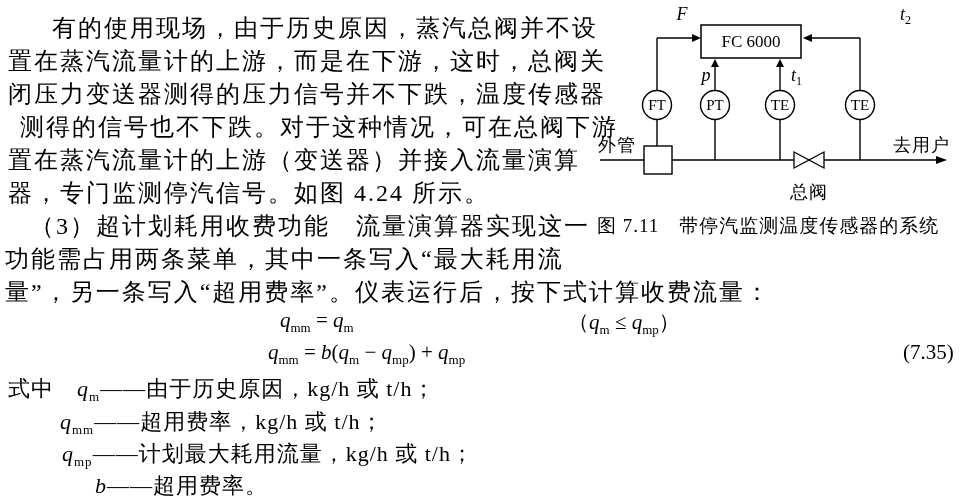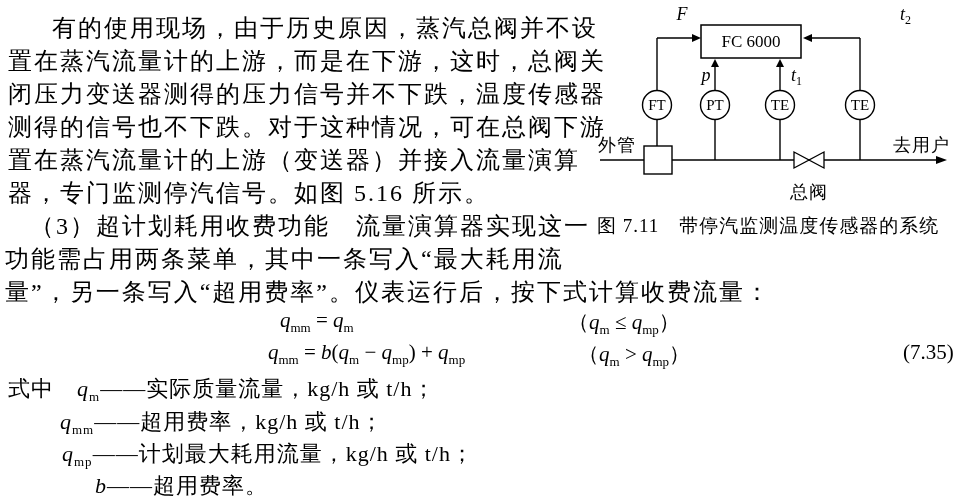--- a/index.html
+++ b/index.html
@@ -24,23 +24,23 @@
   .sv-cn{font-size:18px;letter-spacing:1px}
   .sv-inst{font-size:15px}
   .sv-ctrl{font-size:17px}
 </style>
 </head>
 <body>
 
 <div class="line" style="top:12px;left:52px">有的使用现场，由于历史原因，蒸汽总阀并不设</div>
 <div class="line" style="top:45px;left:8px">置在蒸汽流量计的上游，而是在下游，这时，总阀关</div>
 <div class="line" style="top:78px;left:8px">闭压力变送器测得的压力信号并不下跌，温度传感器</div>
-<div class="line" style="top:111px;left:8px">测得的信号也不下跌。对于这种情况，可在总阀下游</div>
+<div class="line" style="top:111px;left:20px">测得的信号也不下跌。对于这种情况，可在总阀下游</div>
 <div class="line" style="top:144px;left:8px">置在蒸汽流量计的上游（变送器）并接入流量演算</div>
-<div class="line" style="top:177px;left:8px">器，专门监测停汽信号。如图 5.16 所示。</div>
+<div class="line" style="top:177px;left:8px">器，专门监测停汽信号。如图 4.24 所示。</div>
 
 <div class="line" style="top:210px;left:30px">（3）超计划耗用收费功能　流量演算器实现这一</div>
 <div class="line" style="top:243px;left:5px">功能需占用两条菜单，其中一条写入“最大耗用流</div>
 <div class="line" style="top:276px;left:5px">量”，另一条写入“超用费率”。仪表运行后，按下式计算收费流量：</div>
 
 <svg class="diagram" width="963" height="205" viewBox="0 0 963 205">
 
   <line x1="657" y1="38" x2="698" y2="38" stroke="#000" stroke-width="1.4"></line>
   <polygon points="692,34 701,38 692,42" fill="#000"></polygon>
   <line x1="657" y1="38" x2="657" y2="91" stroke="#000" stroke-width="1.4"></line>
@@ -93,20 +93,19 @@
 </svg>
 
 <div class="caption" style="top:213px;left:597px">图 7.11　带停汽监测温度传感器的系统</div>
 
 <div class="mrow" style="top:308px">
   <span class="expr" style="left:280px"><span class="mk-var">q</span><sub class="mk-sub">mm</sub><span class="mk-txt"> = </span><span class="mk-var">q</span><sub class="mk-sub">m</sub></span>
   <span class="cond" style="left:568px"><span class="mk-txt">（</span><span class="mk-var">q</span><sub class="mk-sub">m</sub><span class="mk-txt"> ≤ </span><span class="mk-var">q</span><sub class="mk-sub">mp</sub><span class="mk-txt">）</span></span>
 </div>
 <div class="mrow" style="top:340px">
   <span class="expr" style="left:268px"><span class="mk-var">q</span><sub class="mk-sub">mm</sub><span class="mk-txt"> = </span><span class="mk-var">b</span><span class="mk-txt">(</span><span class="mk-var">q</span><sub class="mk-sub">m</sub><span class="mk-txt"> − </span><span class="mk-var">q</span><sub class="mk-sub">mp</sub><span class="mk-txt">) + </span><span class="mk-var">q</span><sub class="mk-sub">mp</sub></span>
-  <span class="cond" style="left:578px"><span class="mk-txt">（</span><span class="mk-var">q</span><sub class="mk-sub">m</sub><span class="mk-txt"> &gt; </span><span class="mk-var">q</span><sub class="mk-sub">mp</sub><span class="mk-txt">）</span></span>
   <span class="eqnum" style="left:903px">(7.35)</span>
 </div>
 
-<div class="defrow" style="top:374px;left:8px"><span class="mk-txt">式中　</span><span class="mk-var">q</span><sub class="mk-sub">m</sub><span class="mk-txt">——实际质量流量，kg/h 或 t/h；</span></div>
+<div class="defrow" style="top:374px;left:8px"><span class="mk-txt">式中　</span><span class="mk-var">q</span><sub class="mk-sub">m</sub><span class="mk-txt">——由于历史原因，kg/h 或 t/h；</span></div>
 <div class="defrow" style="top:407px;left:60px"><span class="mk-var">q</span><sub class="mk-sub">mm</sub><span class="mk-txt">——超用费率，kg/h 或 t/h；</span></div>
 <div class="defrow" style="top:439px;left:62px"><span class="mk-var">q</span><sub class="mk-sub">mp</sub><span class="mk-txt">——计划最大耗用流量，kg/h 或 t/h；</span></div>
 <div class="defrow" style="top:471px;left:95px"><span class="mk-var">b</span><span class="mk-txt">——超用费率。</span></div>
 
 </body></html>

